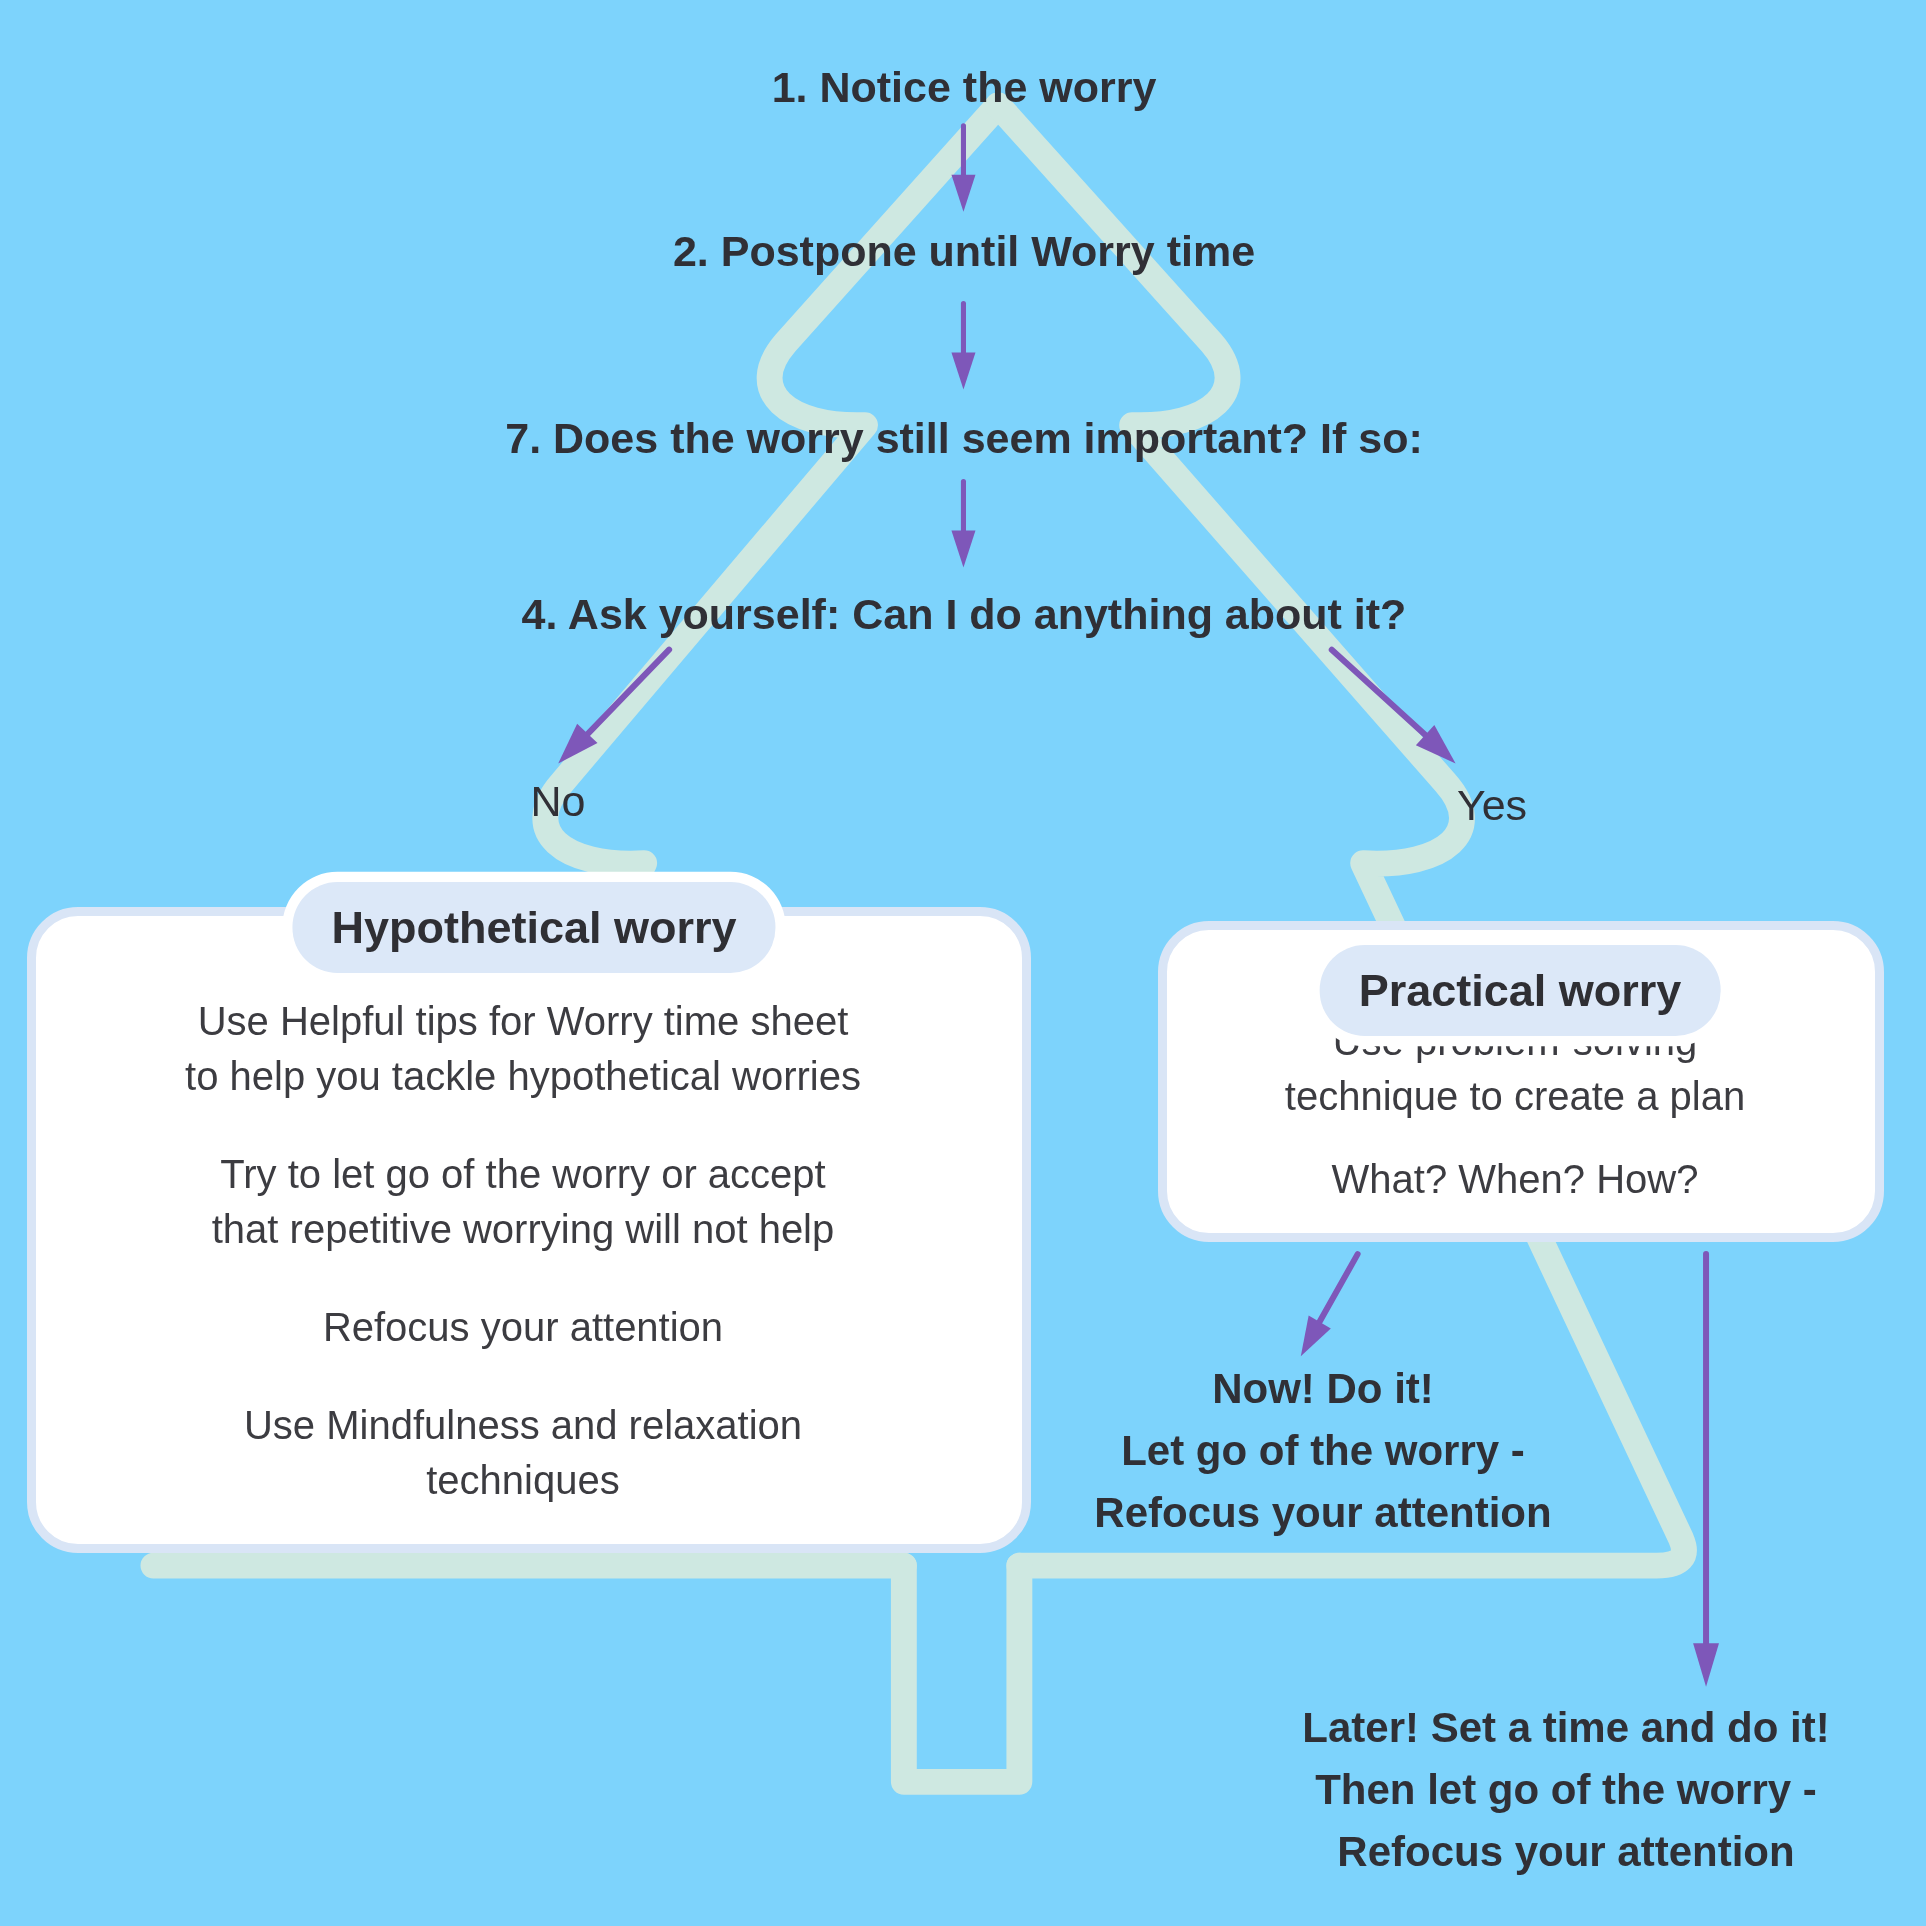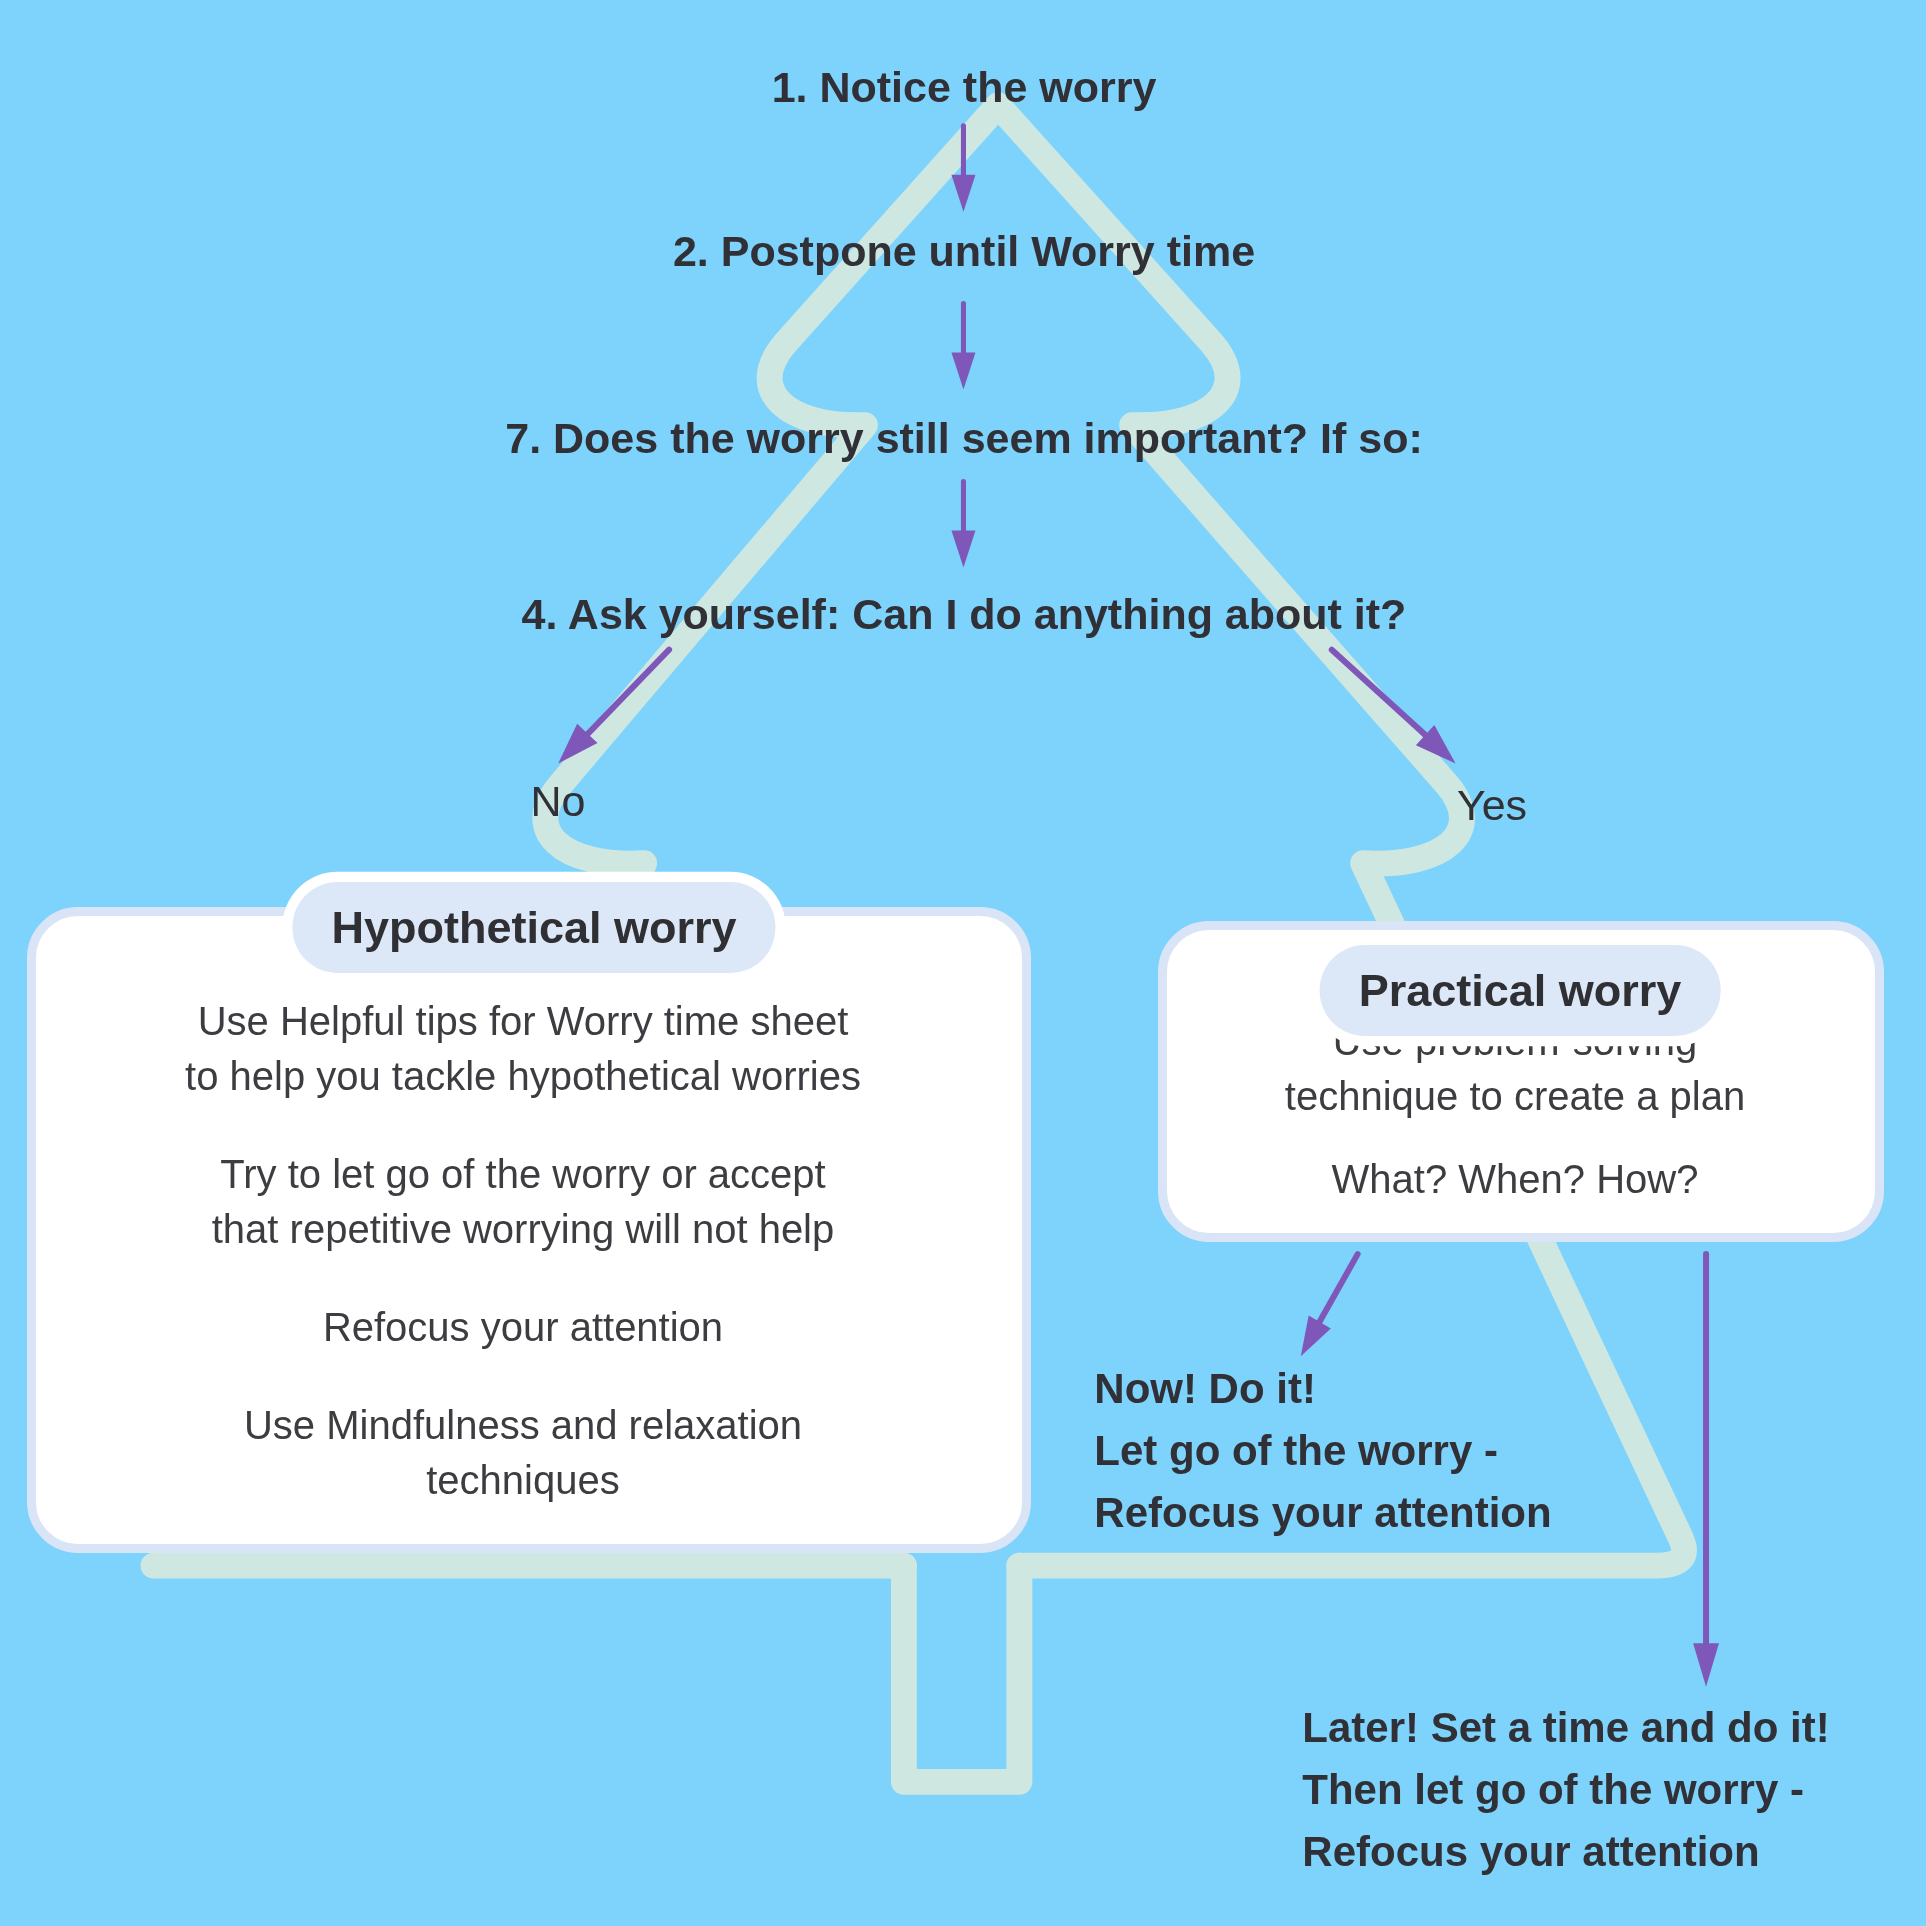--- a/index.html
+++ b/index.html
@@ -69,21 +69,21 @@
   .box-line {
     font-size: 40px;
     font-weight: 400;
     color: #3c3c41;
     line-height: 55px;
     white-space: nowrap;
   }
   .outcome {
     position: absolute;
     transform: translateX(-50%);
-    text-align: left;
+    text-align: center;
     z-index: 2;
   }
   .outcome-line {
     font-size: 42px;
     font-weight: 700;
     color: #303036;
     line-height: 62px;
     white-space: nowrap;
   }
 </style>

